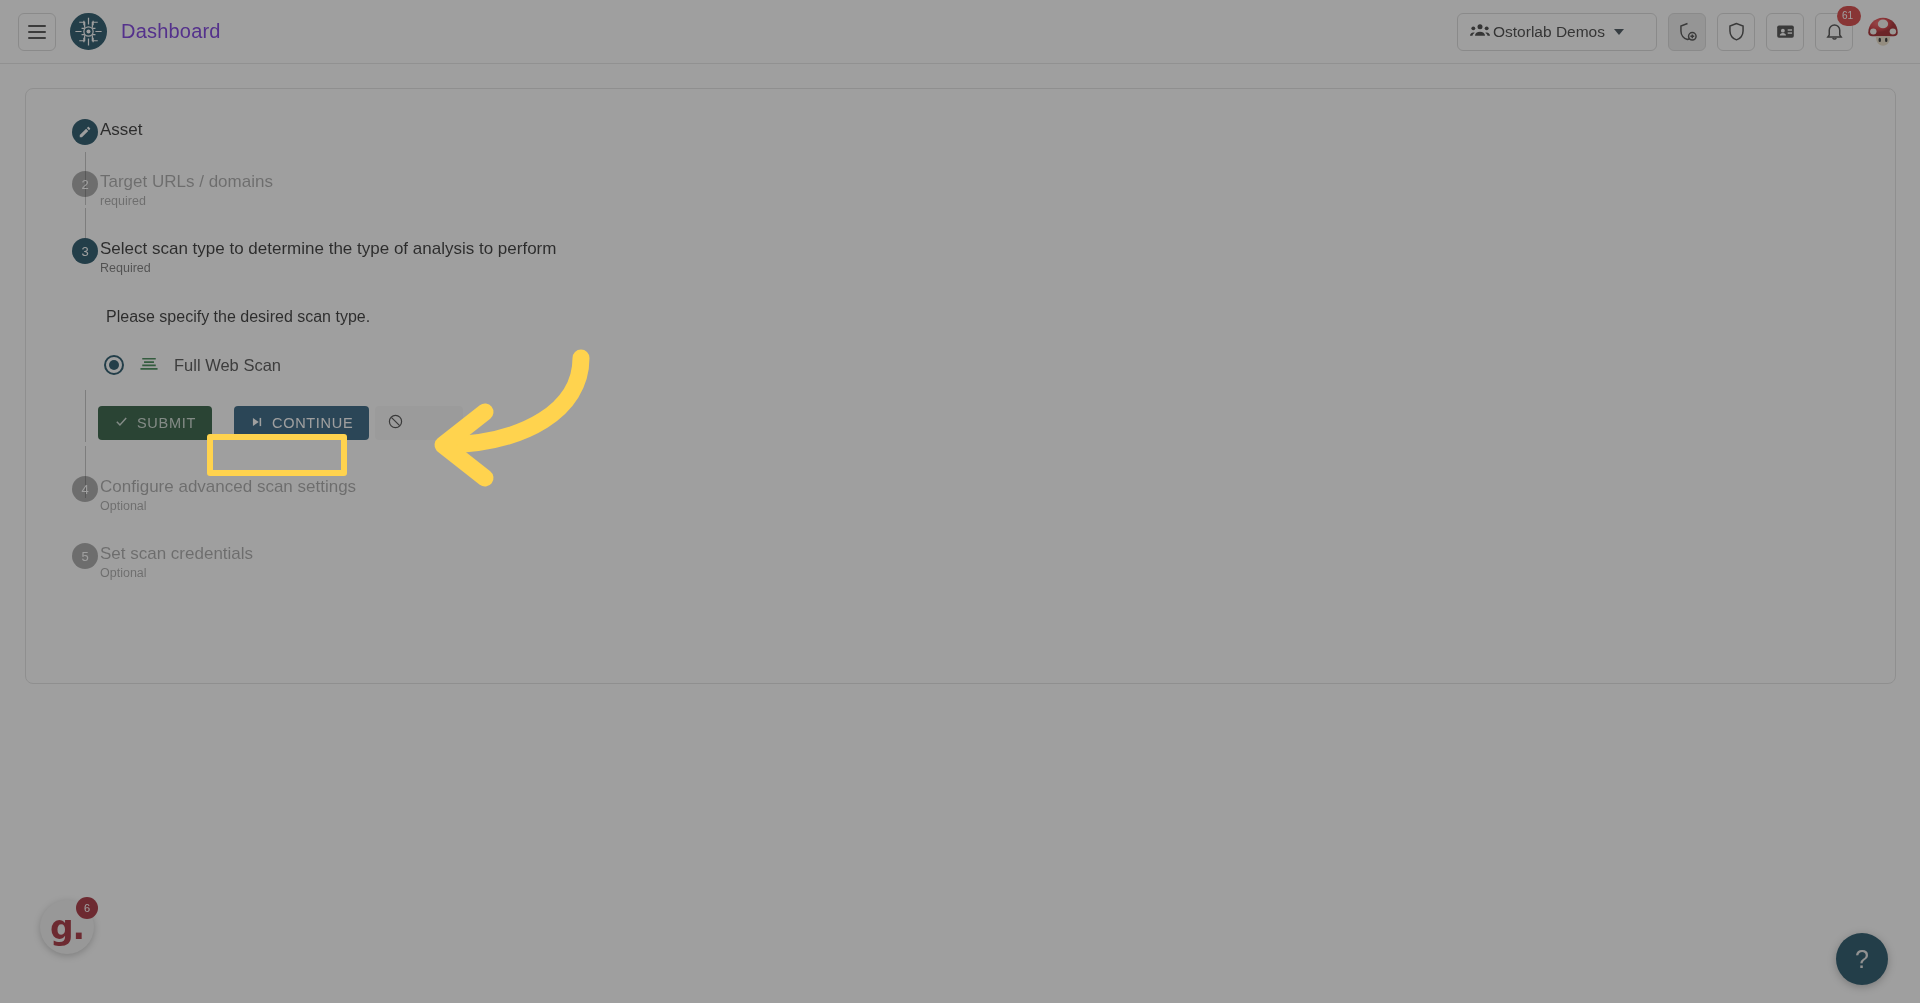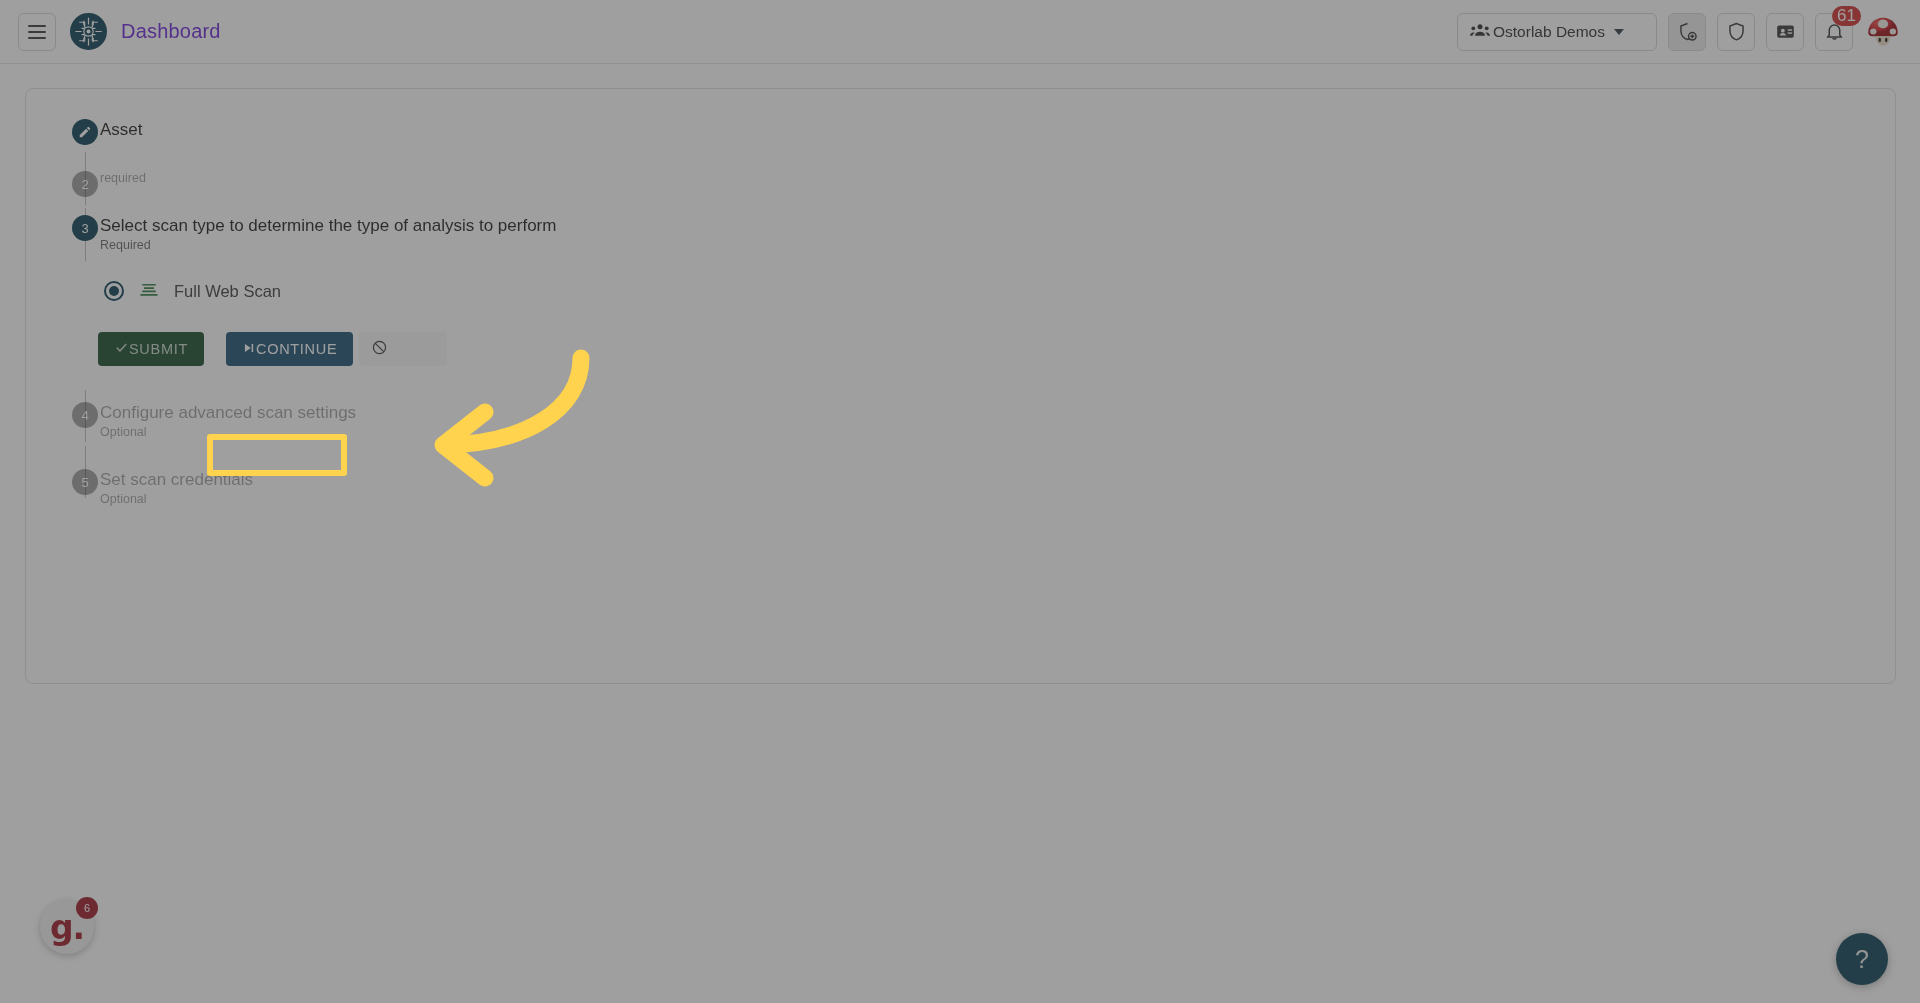--- a/index.html
+++ b/index.html
@@ -48,21 +48,21 @@
   .icon-btn {
     position: relative; width: 38px; height: 38px;
     border: 1px solid #d6d6d6; border-radius: 6px; background: #fff;
     display: flex; align-items: center; justify-content: center; cursor: pointer;
   }
   .icon-btn.active { background: #ececec; }
   .badge {
     position: absolute; top: -8px; right: -9px;
     min-width: 24px; height: 20px; padding: 0 5px;
     background: #d3302f; color: #fff; border-radius: 10px;
-    font-size: 17px; line-height: 20px; text-align: right; font-weight: 500;
+    font-size: 10px; line-height: 20px; text-align: left; font-weight: 500;
   }
   .avatar {
     width: 38px; height: 38px; border-radius: 50%;
     display: flex; align-items: center; justify-content: center; cursor: pointer;
     overflow: hidden;
   }
 
   
   .card {
     position: absolute; left: 25px; top: 88px; width: 1871px; height: 596px;
@@ -96,21 +96,21 @@
     width: 20px; height: 20px; border-radius: 50%;
     border: 2px solid #0d4257; display: flex; align-items: center; justify-content: center;
     cursor: pointer;
   }
   .radio .dot { width: 10px; height: 10px; border-radius: 50%; background: #0d4257; }
   .radio-label { font-size: 16.5px; color: #404040; }
 
   .btn-row { display: flex; align-items: center; gap: 0; margin-top: 30px; margin-left: -2px; }
   .btn {
     height: 34px; border: none; border-radius: 4px;
-    display: inline-flex; align-items: center; 
+    display: inline-flex; align-items: center; gap: 8px;
     padding: 0 16px; font-size: 14.5px; letter-spacing: .7px;
     cursor: pointer; font-family: "Liberation Sans", sans-serif; text-align: center;
   }
   .btn-submit { background: #1b4d2e; color: #c9d8cf; }
   .btn-continue { background: #1d5273; color: #ffffff; }
   .btn-ghost {
     background: #00000008; color: #3a3a3a; border-radius: 4px;
     height: 34px; display: inline-flex; align-items: center; gap: 9px; padding: 0 12px;
   }
 
@@ -259,30 +259,32 @@
         <div class="step-bullet done">
           <svg width="14" height="14" viewBox="0 0 24 24" fill="#ffffff">
             <path d="M3 17.3V21h3.7L17.6 10.1l-3.7-3.7L3 17.3zM20.7 7c.4-.4.4-1 0-1.4l-2.3-2.3c-.4-.4-1-.4-1.4 0l-1.8 1.8 3.7 3.7L20.7 7z"></path>
           </svg>
         </div>
         <div class="step-label">Asset</div>
       </div>
 
       <div class="step" style="margin-top:30px;">
         <div class="step-bullet idle">2</div>
+        <div class="step-label muted">Target URLs / domains</div>
         <div class="step-sub muted">required</div>
       </div>
 
       <div class="step" style="margin-top:30px;">
         <div class="step-bullet active">3</div>
         <div class="step-label">Select scan type to determine the type of analysis to perform</div>
         <div class="step-sub">Required</div>
       </div>
 
       <div class="step-content">
+        <p class="hint-text" style="margin-top:33px;">Please specify the desired scan type.</p>
 
         <div class="radio-row">
           <div class="radio">
               <div class="dot"></div>
             </div>
           <span>
             <svg width="22" height="18" viewBox="0 0 24 20" fill="none" stroke="#2e7d43" stroke-width="1.8">
               <path d="M2.5 16.5h19M4.5 12.7h15M6.5 9h11M4.5 5.3h15"></path>
             </svg>
           </span>

